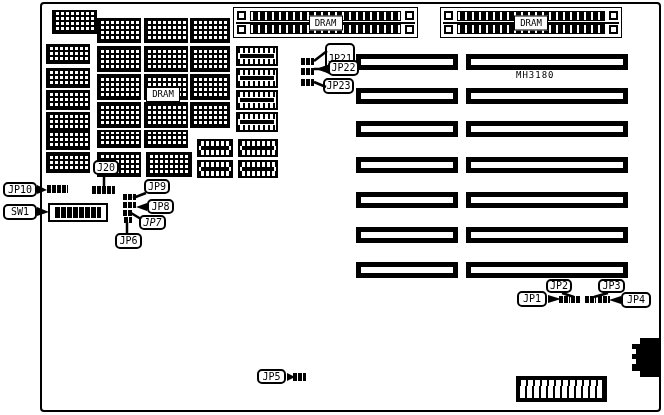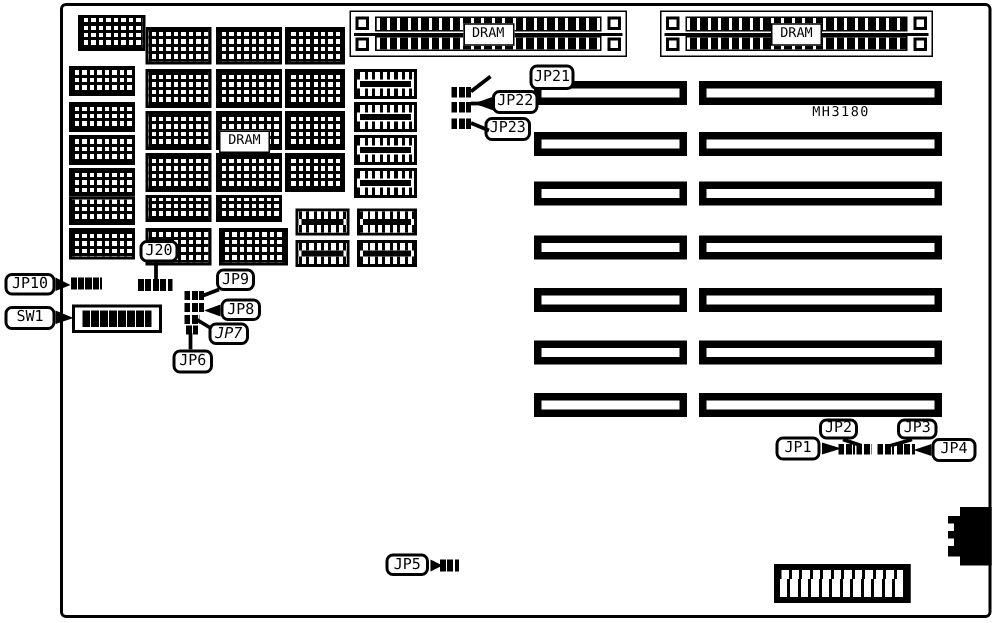--- a/index.html
+++ b/index.html
@@ -22,21 +22,21 @@
     background:repeating-linear-gradient(90deg,#fff 0 2px,#000 2px 7px)}
   .simm-mid{left:2px;right:2px;top:50%;height:2px;margin-top:-1px;background:#000}
   .simm-clip{width:9px;height:9px;border:2px solid #000;background:#fff}
   .callout{background:#fff;border:2px solid #000;border-radius:5px;z-index:30;
     font-size:10px;line-height:1;display:flex;align-items:center;justify-content:center;
     letter-spacing:0;color:#000;z-index:30}
   .boxlabel{background:#fff;border:1px solid #000;font-size:9px;line-height:1;
     display:flex;align-items:center;justify-content:center;color:#000;z-index:25}
   #dram-field-label{left:146px;top:87px;width:34px;height:15px}
   #mh3180{left:516px;top:70px;width:64px;height:12px;font-size:9px;letter-spacing:1px;
-    text-align:right;color:#000;z-index:5}
+    text-align:left;color:#000;z-index:5}
   #sw1-box{left:48px;top:203px;width:60px;height:19px;border:2px solid #000;background:#fff}
   #sw1-switches{left:55px;top:207px;width:46px;height:11px;
     background:repeating-linear-gradient(90deg,#000 0 5px,#fff 5px 6px)}
   #power{left:516px;top:376px;width:91px;height:26px;background:#000;border:2px solid #000}
   .pwr-strip{background:repeating-linear-gradient(90deg,#fff 0 5px,#000 5px 7px)}
   #pwr-top{left:3px;right:3px;top:2px;height:6px}
   #pwr-bot{left:2px;right:2px;bottom:2px;height:12px}
   #kbd-main{left:640px;top:338px;width:21px;height:39px;background:#000;z-index:6}
   #kbd-tab{left:632px;top:344px;width:10px;height:27px;background:#000;z-index:6}
   .kbd-notch{width:4px;height:5px;background:#fff;z-index:7}
@@ -176,21 +176,21 @@
       <div class="abs pinblk" style="left: 585px; top: 296px; width: 11px; height: 7px;"></div>
       <div class="abs pinblk" style="left: 598px; top: 296px; width: 12px; height: 7px;"></div>
       <div class="abs callout" style="left: 3px; top: 182px; width: 34px; height: 15px;">JP10</div>
       <div class="abs callout" style="left: 3px; top: 204px; width: 34px; height: 16px;">SW1</div>
       <div class="abs callout" style="left: 93px; top: 160px; width: 26px; height: 15px;">J20</div>
       <div class="abs callout" style="left: 144px; top: 179px; width: 26px; height: 15px;">JP9</div>
       <div class="abs callout" style="left: 147px; top: 199px; width: 27px; height: 15px;">JP8</div>
       <div class="abs callout" style="left: 139px; top: 215px; width: 27px; height: 15px; font-style: italic;">JP7</div>
       <div class="abs callout" style="left: 115px; top: 233px; width: 27px; height: 16px;">JP6</div>
       <div class="abs callout" style="left: 257px; top: 369px; width: 29px; height: 15px;">JP5</div>
-      <div class="abs callout" style="left: 325px; top: 43px; width: 30px; height: 17px; margin-left: 28px;">JP21</div>
+      <div class="abs callout" style="left: 325px; top: 43px; width: 30px; height: 31px;">JP21</div>
       <div class="abs callout" style="left: 328px; top: 60px; width: 31px; height: 16px;">JP22</div>
       <div class="abs callout" style="left: 323px; top: 78px; width: 31px; height: 16px;">JP23</div>
       <div class="abs callout" style="left: 517px; top: 291px; width: 30px; height: 16px;">JP1</div>
       <div class="abs callout" style="left: 546px; top: 279px; width: 26px; height: 14px;">JP2</div>
       <div class="abs callout" style="left: 598px; top: 279px; width: 27px; height: 14px;">JP3</div>
       <div class="abs callout" style="left: 621px; top: 292px; width: 30px; height: 16px;">JP4</div>
     </div>
 
   <svg id="leads" width="664" height="415" viewBox="0 0 664 415">
       <polygon points="37,185 37,194 47,190" fill="#000"></polygon>

